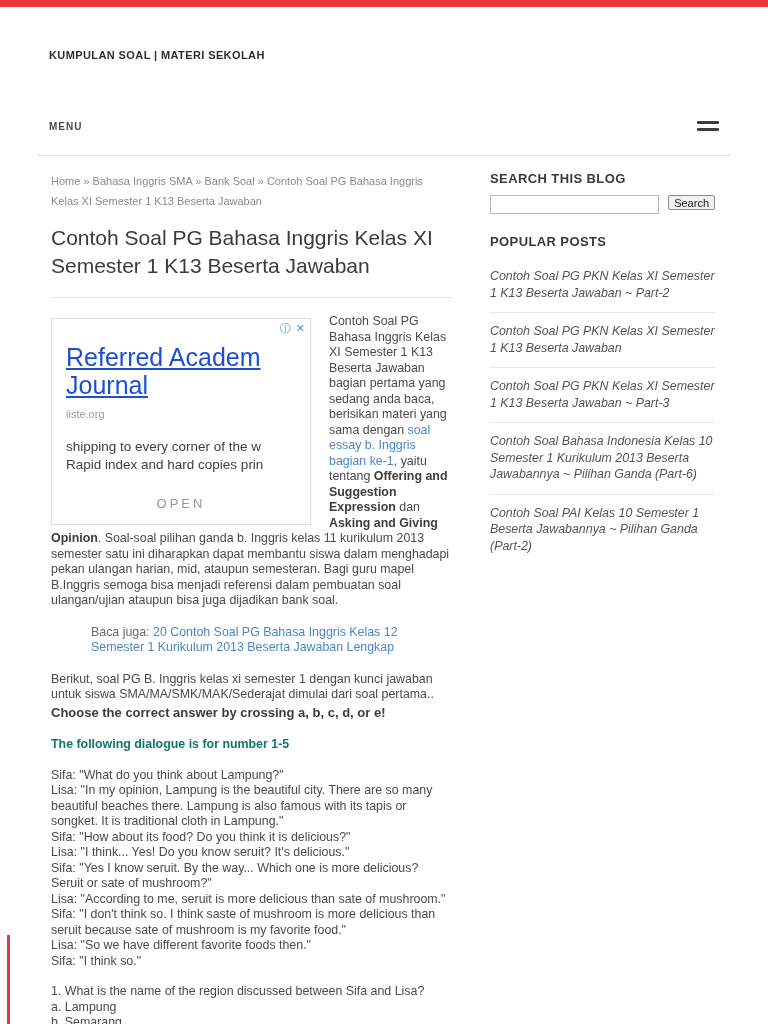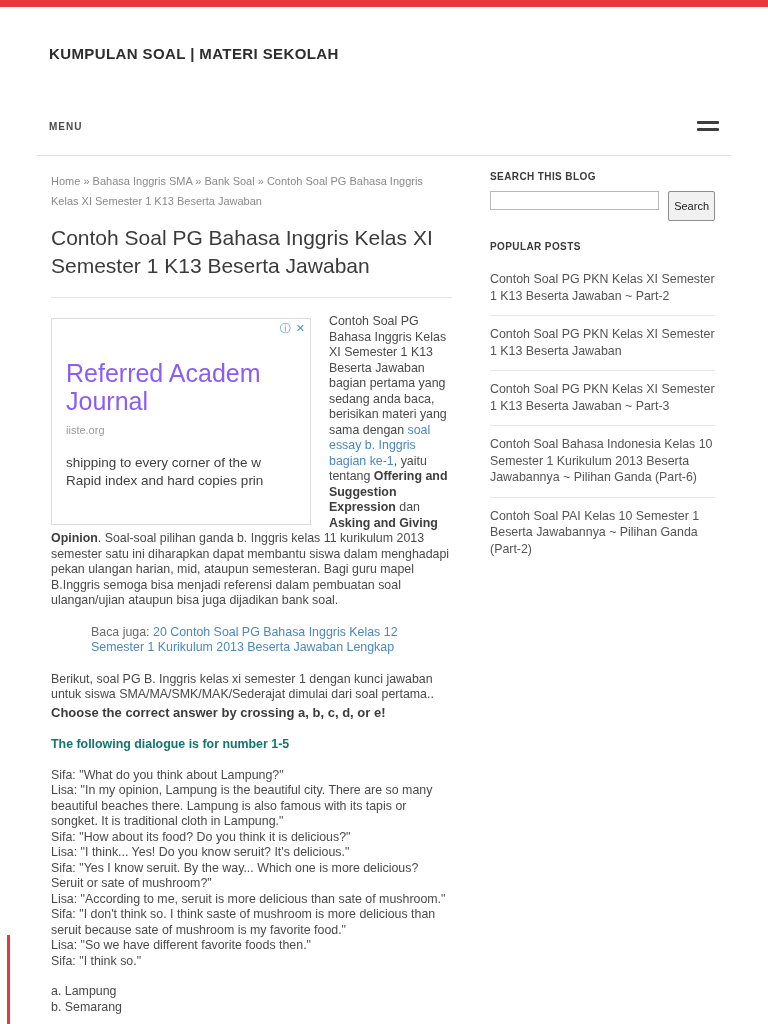--- a/index.html
+++ b/index.html
@@ -6,21 +6,21 @@
   html, body { margin: 0; padding: 0; }
   body {
     width: 768px; height: 1024px; background: #fff; overflow: hidden; position: relative;
     font-family: "Liberation Sans", sans-serif; color: #4a4a4a;
   }
   a { text-decoration: none; color: inherit; }
   .topbar { height: 7px; background: #e8383b; width: 100%; }
   .left-accent { position: absolute; left: 7px; top: 935px; bottom: 0; width: 3px; background: #e8383b; }
 
   header { padding: 38px 0 0 49px; }
-  .site-title { font-size: 15px; font-weight: bold; letter-spacing: 0.4px; color: #2d2d2d; display:inline-block; cursor:pointer; }
+  .site-title { font-size: 11px; font-weight: bold; letter-spacing: 0.4px; color: #2d2d2d; display:inline-block; cursor:pointer; }
 
   .menubar {
     margin: 42px 37px 0; padding: 10px 12px 18px 12px;
     border-bottom: 1px solid #e3e3e3;
     display: flex; justify-content: space-between; align-items: center;
   }
   .menu-label { font-size: 10px; font-weight: bold; letter-spacing: 1px; color: #4a4a4a; cursor: pointer; }
   .hamburger { display: inline-block; cursor: pointer; padding: 2px 0; }
   .hamburger i { display: block; width: 22px; height: 3px; background: #3d3d3d; margin: 4px 0; border-radius: 1px; }
 
@@ -41,50 +41,50 @@
 
   
   .ad-box {
     display: block; float: left; width: 260px; height: 207px;
     border: 1px solid #dcdcdc; background: #fff; position: relative;
     margin: 4px 18px 6px 0; padding: 0 14px; cursor: pointer;
   }
   .ad-icons { position: absolute; top: 2px; right: 4px; font-size: 11px; color: #4a90d9; }
   .ad-icons span { cursor: pointer; padding: 1px; }
   .ad-close { color: #4a90d9; }
-  .ad-headline { display: block; margin-top: 40px; font-size: 25px; line-height: 28px; color: #8b5cf6; }
+  .ad-headline { display: block; margin-top: 24px; font-size: 25px; line-height: 28px; color: #1d4ed8; text-decoration: underline; }
   .ad-headline .l1 { display: block; white-space: nowrap; overflow: hidden; }
   .ad-domain { display: block; font-size: 11px; color: #9b9b9b; margin-top: 8px; }
   .ad-body { display: block; margin-top: 15px; font-size: 13.5px; line-height: 18px; color: #3f3f3f; }
   .ad-body .l2 { display: block; white-space: nowrap; overflow: hidden; }
   .ad-open { display: block; text-align: center; margin-top: 22px; font-size: 13px; letter-spacing: 3px; color: #979797; cursor: pointer; }
 
   .baca { margin: 16px 0 16px 40px; color: #6b6b6b; }
   .tight { margin-bottom: 0 !important; }
   .instruction { font-weight: bold; font-size: 13px; color: #3c3c3c; margin-top: 2px; }
   .dialogue-heading { font-weight: bold; font-size: 12.4px; color: #0f766e; margin-top: 17px; }
   .dialogue { margin-top: 15px; }
   .dline { min-height: 15.5px; }
   .question { margin-top: 15px; }
   .qline { min-height: 15.5px; }
 
   
   .widget { margin-bottom: 20px; }
-  .widget-title { font-size: 10px; font-weight: bold; letter-spacing: 0.4px; color: #3a3a3a; margin-bottom: 9px; }
+  .widget-title { font-size: 13px; font-weight: bold; letter-spacing: 0.4px; color: #3a3a3a; margin-bottom: 9px; }
   .search-row { display: flex; align-items: flex-start; margin-bottom: 14px; }
   .search-input { flex: 1; height: 19px; border: 1px solid #b9b9b9; font-size: 12px; padding: 2px 4px; background: #fff; }
   .search-btn {
-    margin-left: 9px; height: 30px; font-size: 11px; padding: 0 5px; color: #1a1a1a;
+    margin-left: 9px; height: 15px; font-size: 11px; padding: 0 5px; color: #1a1a1a;
     background: #f1f1f1; border: 1px solid #8c8c8c; border-radius: 2px; cursor: pointer;
     font-family: "Liberation Sans", sans-serif;
   }
   .popular { display: block; }
   .popular-item {
     display: block; font-size: 12.4px; line-height: 16.5px; color: #545454;
-    padding: 10px 0 11px; border-bottom: 1px solid #e7e7e7; cursor: pointer;
+    padding: 10px 0 11px; border-bottom: 1px solid #e7e7e7; cursor: pointer; font-style: italic;
   }
   .popular-item:last-child { border-bottom: none; }
 </style>
 </head>
 <body>
 
 <div class="topbar"></div>
 <div class="left-accent"></div>
 
 <header>
@@ -126,20 +126,21 @@
           </span>
           <span class="ad-headline">
             <span class="l1">Referred Academ</span>
             <span class="l1">Journal</span>
           </span>
           <span class="ad-domain">iiste.org</span>
           <span class="ad-body">
             <span class="l2">shipping to every corner of the w</span>
             <span class="l2">Rapid index and hard copies prin</span>
           </span>
+          <span class="ad-open">OPEN</span>
         </span>
         <span><span>Contoh Soal PG Bahasa Inggris Kelas XI Semester 1 K13 Beserta Jawaban bagian pertama yang sedang anda baca, berisikan materi yang sama dengan </span><a href="#" class="link">soal essay b. Inggris bagian ke-1</a><span>, yaitu tentang </span><b>Offering and Suggestion Expression</b><span> dan </span><b>Asking and Giving Opinion</b><span>. Soal-soal pilihan ganda b. Inggris kelas 11 kurikulum 2013 semester satu ini diharapkan dapat membantu siswa dalam menghadapi pekan ulangan harian, mid, ataupun semesteran. Bagi guru mapel B.Inggris semoga bisa menjadi referensi dalam pembuatan soal ulangan/ujian ataupun bisa juga dijadikan bank soal.</span></span>
       </p>
 
       <div class="baca">
         <span>Baca juga: </span><a href="#" class="link">20 Contoh Soal PG Bahasa Inggris Kelas 12 Semester 1 Kurikulum 2013 Beserta Jawaban Lengkap</a>
       </div>
 
       <p class="tight">Berikut, soal PG B. Inggris kelas xi semester 1 dengan kunci jawaban untuk siswa SMA/MA/SMK/MAK/Sederajat dimulai dari soal pertama..</p>
       <div class="instruction">Choose the correct answer by crossing a, b, c, d, or e!</div>
@@ -153,20 +154,21 @@
           <div class="dline">Sifa: "How about its food? Do you think it is delicious?"</div>
           <div class="dline">Lisa: "I think... Yes! Do you know seruit? It's delicious."</div>
           <div class="dline">Sifa: "Yes I know seruit. By the way... Which one is more delicious? Seruit or sate of mushroom?"</div>
           <div class="dline">Lisa: "According to me, seruit is more delicious than sate of mushroom."</div>
           <div class="dline">Sifa: "I don't think so. I think saste of mushroom is more delicious than seruit because sate of mushroom is my favorite food."</div>
           <div class="dline">Lisa: "So we have different favorite foods then."</div>
           <div class="dline">Sifa: "I think so."</div>
         </div>
 
       <div class="question">
+        <div class="qline">1. What is the name of the region discussed between Sifa and Lisa?</div>
         <span>
           
         <div class="qline">a. Lampung</div><div class="qline">b. Semarang</div></span>
       </div>
     </div>
   </main>
 
   <aside>
     <div class="widget">
       <div class="widget-title">SEARCH THIS BLOG</div>

